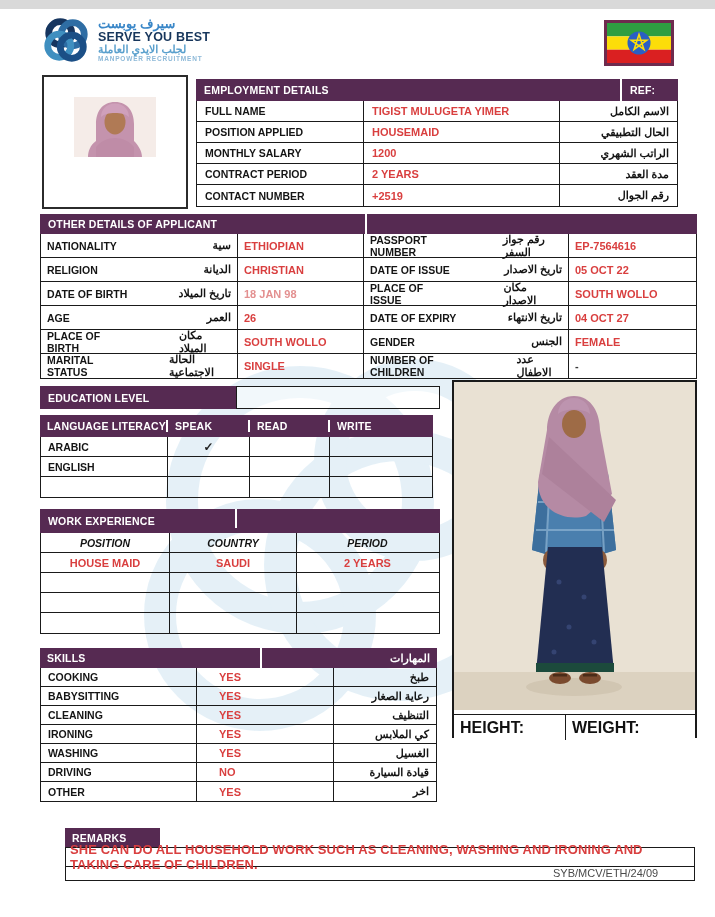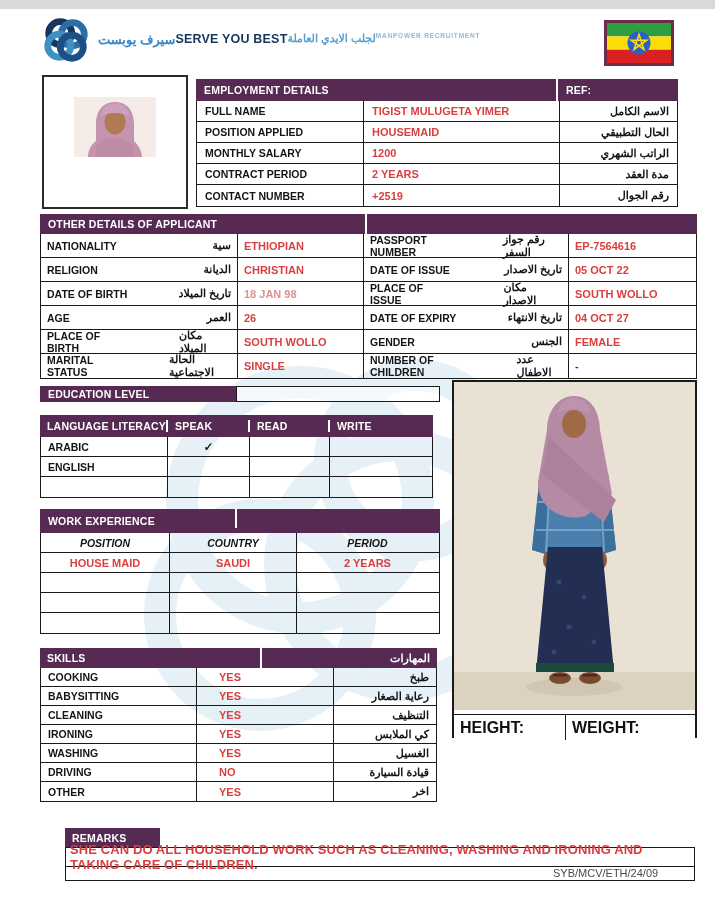--- a/index.html
+++ b/index.html
@@ -8,40 +8,40 @@
 
   .scan-edge { position:absolute; left:0; top:0; width:715px; height:9px; background:#d9d9d9; }
 
   
   #watermark { position:absolute; left:70px; top:350px; width:520px; height:400px; opacity:.20; z-index:0; }
 
   .z { position:absolute; z-index:2; }
 
   
   #logo { left:40px; top:14px; display:flex; align-items:center; gap:6px; }
-  #logo .txt { display:flex; flex-direction:row; line-height:1.05; }
+  #logo .txt { display:flex; flex-direction:column; line-height:1.05; }
   .logo-ar { color:#3a87c8; font-weight:bold; font-size:13px; }
   .logo-en { color:#17365c; font-weight:bold; font-size:12.5px; letter-spacing:.2px; }
   .logo-tag-ar { color:#5aa0cd; font-size:11px; font-weight:bold; }
   .logo-tag-en { color:#8db9d8; font-size:6.5px; font-weight:bold; letter-spacing:.8px; }
 
   
   #flag { left:604px; top:20px; width:70px; height:46px; border:3px solid #6e2b4e; background:#fff; }
 
   
   #photo-box { left:42px; top:75px; width:146px; height:134px; border:2px solid #2b2b2b; background:#fff; }
   #photo-box svg { margin:20px 0 0 30px; }
 
   
   .pbar { background:#562a52; color:#fff; font-weight:bold; font-size:10.5px; letter-spacing:.2px; display:flex; align-items:center; }
 
   
   #emp { left:196px; top:79px; width:482px; }
   #emp .head { display:flex; height:22px; }
-  #emp .head .t { width:360px; padding-left:8px; }
+  #emp .head .t { width:424px; padding-left:8px; }
   #emp .head .gap { width:2px; background:#fff; }
   #emp .head .r { flex:1; padding-left:8px; }
   #emp .body { border:1.5px solid #1a1a1a; border-top:none; background:#fff; }
   #emp .row { display:flex; height:21px; border-bottom:1px solid #1a1a1a; }
   #emp .row:last-child { border-bottom:none; }
   #emp .c { display:flex; align-items:center; border-right:1px solid #1a1a1a; }
   #emp .c.lab { width:167px; padding-left:8px; }
   #emp .c.val { width:196px; padding-left:8px; }
   #emp .c.ar  { width:117px; border-right:none; justify-content:flex-end; padding-right:8px; }
 
@@ -58,21 +58,21 @@
   #other .body { border:1.5px solid #1a1a1a; border-top:none; background:transparent; }
   #other .row { display:flex; height:24px; border-bottom:1px solid #1a1a1a; }
   #other .row:last-child { border-bottom:none; }
   #other .c { display:flex; align-items:center; border-right:1px solid #1a1a1a;gap:47px; }
   #other .c.l-lab { width:197px; justify-content:space-between; padding:0 6px; }
   #other .c.l-val { width:126px; padding-left:6px; }
   #other .c.r-lab { width:205px; justify-content:space-between; padding:8px 6px; }
   #other .c.r-val { width:127px; border-right:none; padding-left:6px; }
 
   
-  #edu { left:40px; top:386px; display:flex; height:16px; }
+  #edu { left:40px; top:386px; display:flex; height:23px; }
   #edu .t { width:196px; padding-left:8px; }
   #edu .blank { width:204px; border:1.5px solid #1a1a1a; background:rgba(255,255,255,.5); font-size:10.5px; }
 
   
   #lang { left:40px; top:415px; width:393px; }
   #lang .head { display:flex; height:22px; }
   #lang .head .c { border-right:2px solid #fff; padding-left:7px; display:flex; align-items:center; }
   #lang .head .c:last-child { border-right:none; }
   #lang .body { border:1.5px solid #1a1a1a; border-top:none; }
   #lang .row { display:flex; height:20px; border-bottom:1px solid #1a1a1a; }

